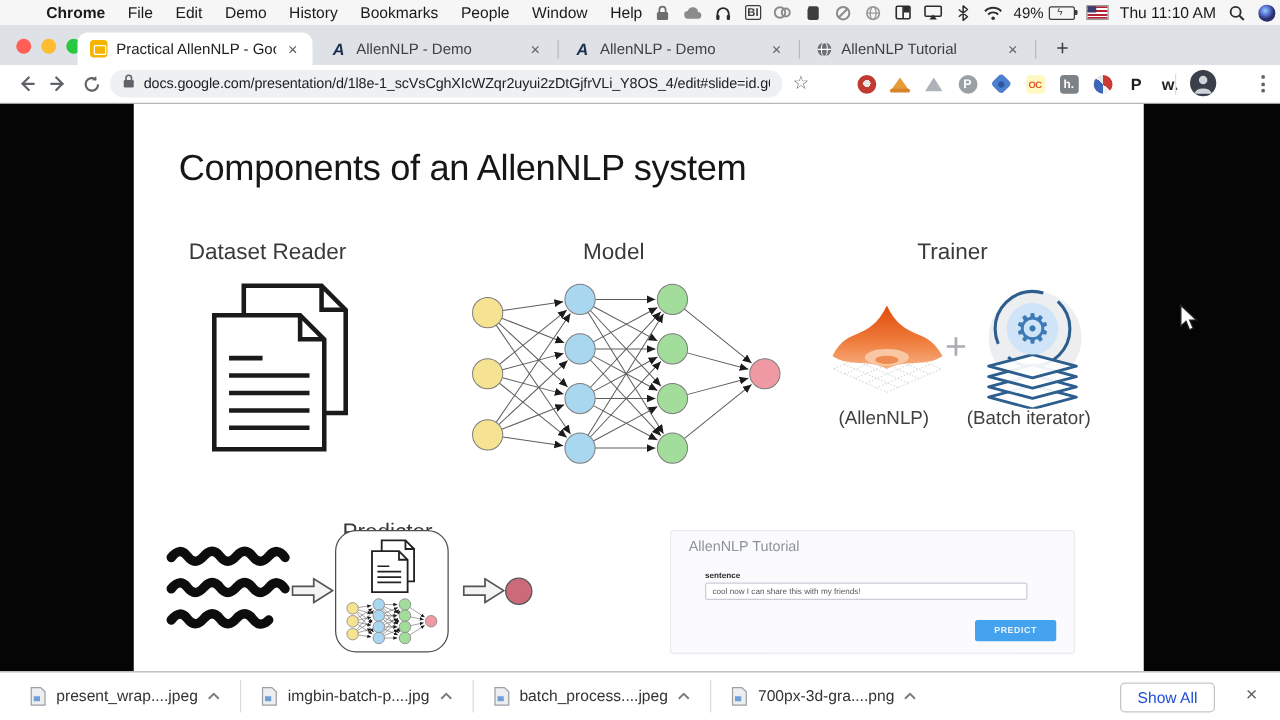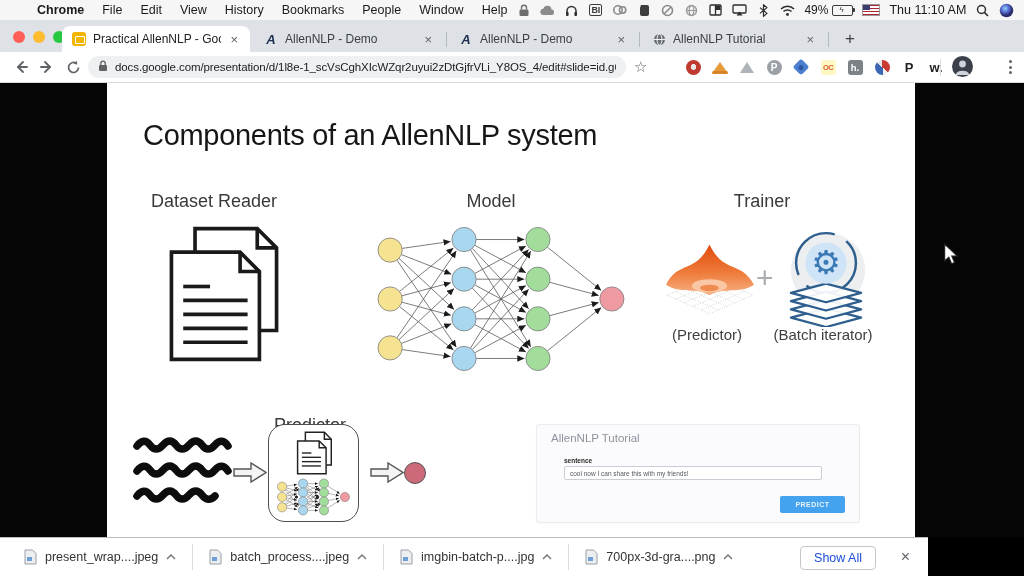--- a/index.html
+++ b/index.html
@@ -94,21 +94,21 @@
             border-radius:2px;box-sizing:border-box;display:flex;align-items:center;padding:0 5px;
             font-size:6.5px;color:#55585c;white-space:nowrap;overflow:hidden;}
   .sc-btn{position:absolute;left:243px;top:71px;width:65px;height:17px;background:#45a2ef;border-radius:2px;
           color:#eaf4fd;font-size:7px;font-weight:bold;display:flex;align-items:center;justify-content:center;
           letter-spacing:0.5px;}
 
   
   .cursor{position:absolute;left:943px;top:160px;z-index:50;}
 
   
-  .dlbar{position:absolute;top:537px;left:0;width:928px;height:39px;background:#fff;border-top:1px solid #b9bcc0;
+  .dlbar{position:absolute;top:537px;left:0;width:1024px;height:39px;background:#fff;border-top:1px solid #b9bcc0;
          box-sizing:border-box;display:flex;align-items:center;}
   .dl-item{display:flex;align-items:center;gap:8px;height:26px;padding:0 16px;border-right:1px solid #dcdcdc;
            font-size:12.5px;color:#333;white-space:nowrap;}
   .dl-item:first-child{margin-left:8px;}
   .dl-item.last{border-right:none;}
   .dl-chev{color:#7a7a7a;display:flex;align-items:center;}
   .showall{position:absolute;right:52px;top:8px;height:22px;padding:0 13px;border:1px solid #c6c6c6;border-radius:4px;
            font-size:12.5px;color:#1d4ed8;display:flex;align-items:center;background:#fff;}
   .dl-close{position:absolute;right:18px;top:9px;font-size:16px;color:#5f6368;line-height:20px;}
 </style>
@@ -116,21 +116,21 @@
 <body>
 
 <div class="stage">
 
   <div class="menubar">
     <div class="mb-left">
       <span class="mb-item apple"></span>
       <span class="mb-item mb-app">Chrome</span>
       <span class="mb-item">File</span>
       <span class="mb-item">Edit</span>
-      <span class="mb-item">View</span>
+      <span class="mb-item">Demo</span>
       <span class="mb-item">History</span>
       <span class="mb-item">Bookmarks</span>
       <span class="mb-item">People</span>
       <span class="mb-item">Window</span>
       <span class="mb-item">Help</span>
     </div>
     <div class="mb-right">
       <span class="sicon">
         <svg width="12" height="13" viewBox="0 0 12 13">
             <rect x="1.5" y="5.5" width="9" height="6.5" rx="1.2" fill="#6d6d6d"></rect>
@@ -467,21 +467,21 @@
         <g fill="#fff" fill-opacity="0.92" stroke="#2d5e8e" stroke-width="2.2" stroke-linejoin="round">
           <path d="M9,86 L43,77 L77,86 L43,95 Z"></path>
           <path d="M9,78 L43,69 L77,78 L43,87 Z"></path>
           <path d="M9,70 L43,61 L77,70 L43,79 Z"></path>
           <path d="M9,62 L43,53 L77,62 L43,71 Z"></path>
         </g>
         <circle cx="43" cy="33" r="20" fill="#cfe4f7"></circle>
         <text x="43" y="44" font-size="32" text-anchor="middle" fill="#3c7ab5" font-family="DejaVu Sans, sans-serif">⚙</text>
       </svg>
 
-      <div class="sub" style="left:600px;top:243px;">(Predictor)</div>
+      <div class="sub" style="left:600px;top:243px;">(AllenNLP)</div>
       <div class="sub" style="left:716px;top:243px;">(Batch iterator)</div>
 
       <div class="seclabel center" style="left:203px;top:312px;margin-top:20px;">Predictor</div>
 
       <svg style="position:absolute;left:23px;top:352px;" width="110" height="74" viewBox="0 0 110 74">
         <g fill="none" stroke="#0d0d0d" stroke-width="7.5" stroke-linecap="round" stroke-linejoin="round">
           <path d="M7,11 q7,-9 13,-1 q6,8 13,0 q7,-8 13,0 q6,8 13,0 q7,-8 13,0 q6,8 13,0 q7,-8 13,1"></path>
           <path d="M7,36 q7,-9 13,-1 q6,8 13,0 q7,-8 13,0 q6,8 13,0 q7,-8 13,0 q6,8 13,0 q7,-8 13,1"></path>
           <path d="M7,61 q7,-9 13,-1 q6,8 13,0 q7,-8 13,0 q6,8 13,0 q7,-8 13,0 q6,8 13,1"></path>
         </g>
@@ -592,39 +592,39 @@
         <svg width="10" height="6" viewBox="0 0 10 6">
             <path d="M1,5 L5,1 L9,5" fill="none" stroke="#7a7a7a" stroke-width="1.5"></path>
           </svg>
       </span>
     </div>
     <div class="dl-item">
       <svg width="13" height="16" viewBox="0 0 13 16">
         <path d="M1,1 H8.5 L12,4.5 V15 H1 Z" fill="#eceef0" stroke="#9aa0a6" stroke-width="1"></path>
         <rect x="3" y="8" width="5" height="4" fill="#6f9fd8"></rect>
       </svg>
+      <span>imgbin-batch-p....jpg</span>
+      <span class="dl-chev">
+        <svg width="10" height="6" viewBox="0 0 10 6">
+            <path d="M1,5 L5,1 L9,5" fill="none" stroke="#7a7a7a" stroke-width="1.5"></path>
+          </svg>
+      </span>
+    </div>
+    <div class="dl-item">
+      <svg width="13" height="16" viewBox="0 0 13 16">
+        <path d="M1,1 H8.5 L12,4.5 V15 H1 Z" fill="#eceef0" stroke="#9aa0a6" stroke-width="1"></path>
+        <rect x="3" y="8" width="5" height="4" fill="#6f9fd8"></rect>
+      </svg>
       <span>batch_process....jpeg</span>
       <span class="dl-chev">
         <svg width="10" height="6" viewBox="0 0 10 6">
             <path d="M1,5 L5,1 L9,5" fill="none" stroke="#7a7a7a" stroke-width="1.5"></path>
           </svg>
       </span>
     </div>
-    <div class="dl-item">
-      <svg width="13" height="16" viewBox="0 0 13 16">
-        <path d="M1,1 H8.5 L12,4.5 V15 H1 Z" fill="#eceef0" stroke="#9aa0a6" stroke-width="1"></path>
-        <rect x="3" y="8" width="5" height="4" fill="#6f9fd8"></rect>
-      </svg>
-      <span>imgbin-batch-p....jpg</span>
-      <span class="dl-chev">
-        <svg width="10" height="6" viewBox="0 0 10 6">
-            <path d="M1,5 L5,1 L9,5" fill="none" stroke="#7a7a7a" stroke-width="1.5"></path>
-          </svg>
-      </span>
-    </div>
     <div class="dl-item last">
       <svg width="13" height="16" viewBox="0 0 13 16">
         <path d="M1,1 H8.5 L12,4.5 V15 H1 Z" fill="#eceef0" stroke="#9aa0a6" stroke-width="1"></path>
         <rect x="3" y="8" width="5" height="4" fill="#6f9fd8"></rect>
       </svg>
       <span>700px-3d-gra....png</span>
       <span class="dl-chev">
         <svg width="10" height="6" viewBox="0 0 10 6">
             <path d="M1,5 L5,1 L9,5" fill="none" stroke="#7a7a7a" stroke-width="1.5"></path>
           </svg>

